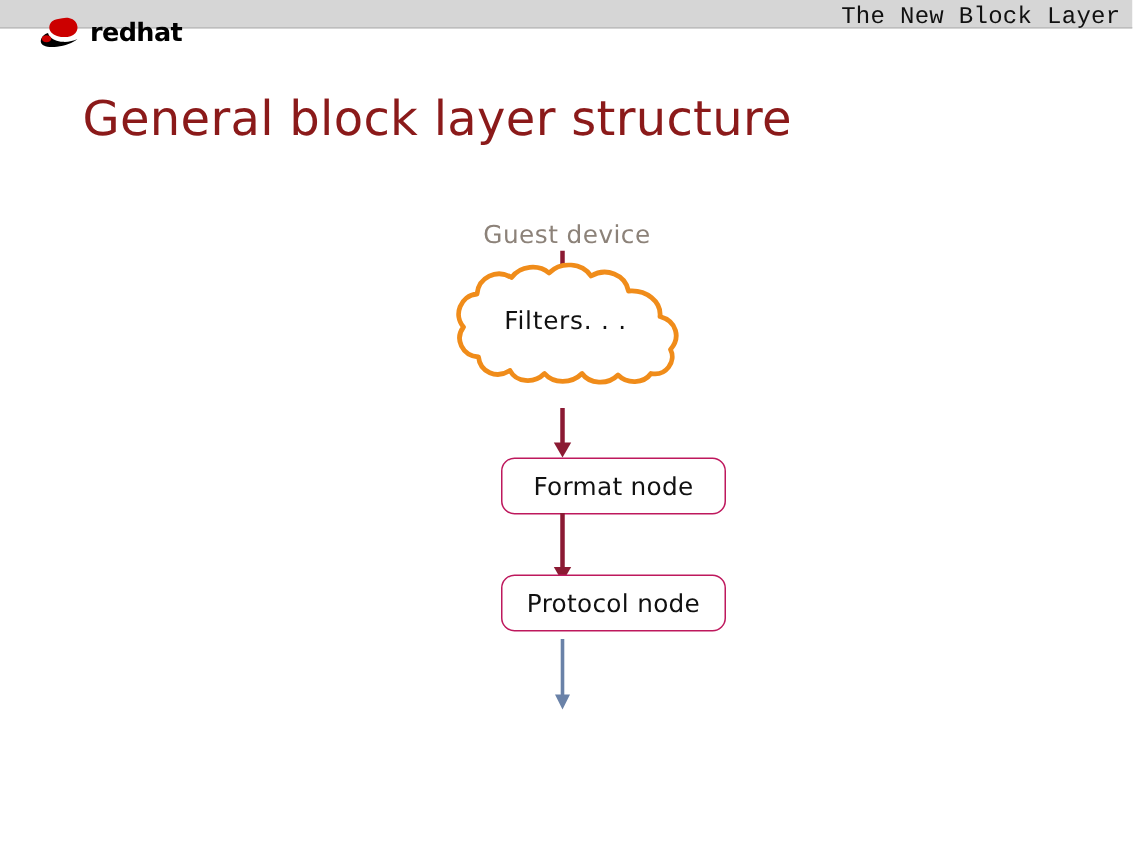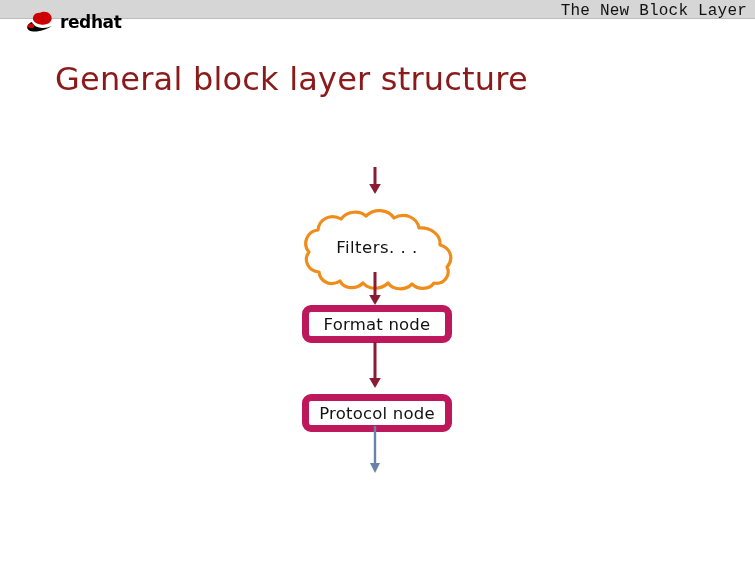--- a/index.html
+++ b/index.html
@@ -104,41 +104,42 @@
     top: 346px;
     width: 200px;
     color: #6d7d9c;
   }
 
   .node-box {
     position: absolute;
     width: 150px;
     height: 38px;
     box-sizing: border-box;
-    border: 7px solid #be185d;
+    border: 1px solid #be185d;
     border-radius: 9px;
     background: #ffffff;
     display: flex;
     align-items: center;
     justify-content: center;
+    margin-left: 32px;
   }
   .node-box-label {
     font-family: "DejaVu Sans", sans-serif;
     font-size: 16.5px;
     color: #111111;
     letter-spacing: 0.2px;
     white-space: nowrap;
   }
   #node-format { left: 302px; top: 175px; }
-  #node-protocol { left: 302px; top: 264px; justify-content: center; }
+  #node-protocol { left: 302px; top: 253px; justify-content: center; }
 
   #cloud-wrap {
     position: absolute;
     left: 296px;
-    top: 79px;
+    top: 45px;
     width: 162px;
     height: 82px;
   }
   #cloud-wrap svg { display: block; }
   #cloud-label {
     position: absolute;
     left: 0;
     top: 29px;
     width: 162px;
     text-align: center;
@@ -174,20 +175,21 @@
       <ellipse cx="7.0" cy="14.8" rx="3.2" ry="2.3" fill="#cc0000"></ellipse>
     </svg>
   </div>
   <div id="logo-wordmark"><span id="logo-word-red">red</span><span id="logo-word-hat">hat</span></div>
 </div>
 
 <div id="slide-title">General block layer structure</div>
 
 <div id="diagram">
 
+  <div class="dg-label" id="label-guest-device">Guest device</div>
 
   <div class="arrow" id="arrow-guest-to-cloud">
     <svg width="18" height="28" viewBox="0 0 18 28" xmlns="http://www.w3.org/2000/svg">
       <line x1="9" y1="0" x2="9" y2="19" stroke="#8b1a33" stroke-width="3"></line>
       <polygon points="3.2,17 14.8,17 9,27" fill="#8b1a33"></polygon>
     </svg>
   </div>
 
   <div id="cloud-wrap">
     <svg width="162" height="82" viewBox="0 0 162 82" xmlns="http://www.w3.org/2000/svg">

